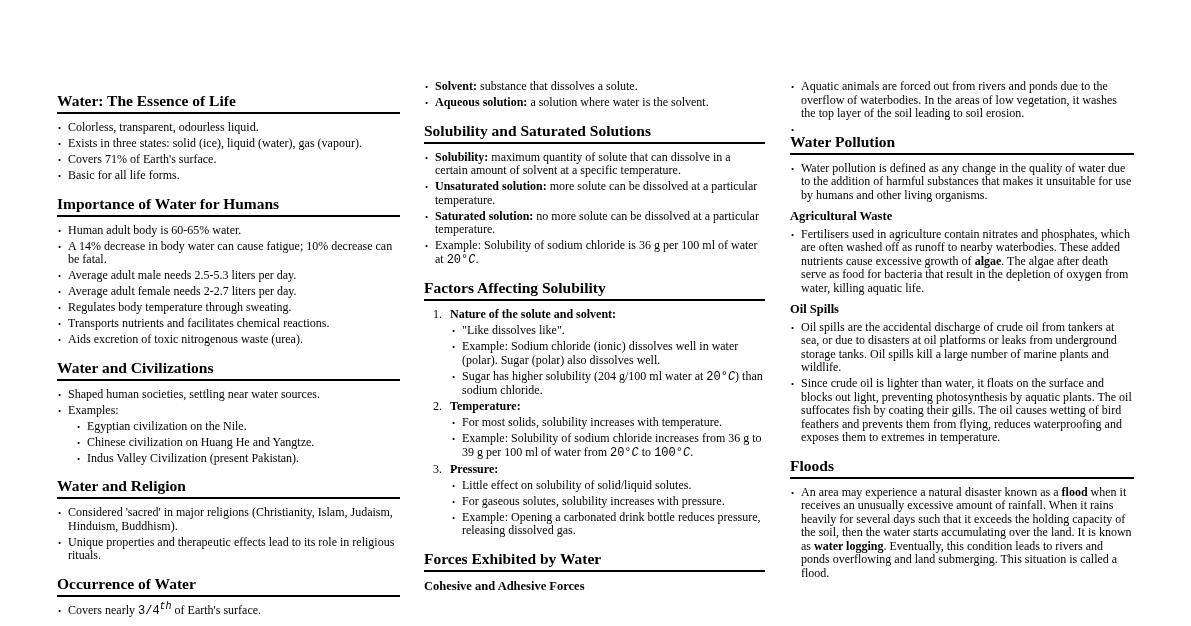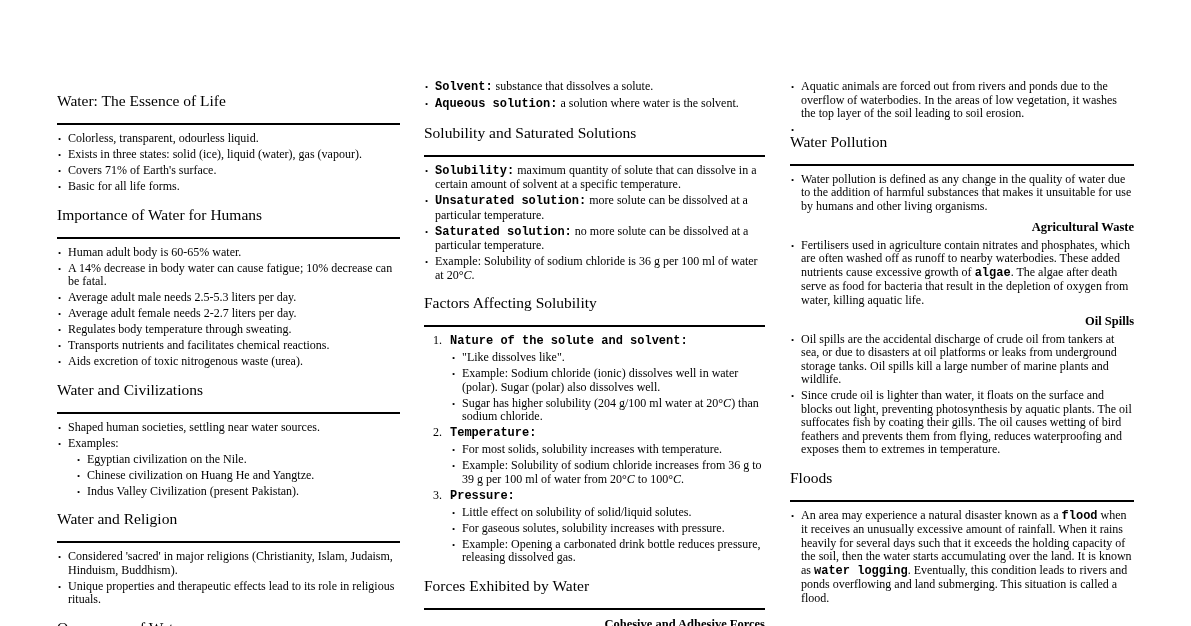--- a/index.html
+++ b/index.html
@@ -7,36 +7,36 @@
     width:1191px;height:626px;overflow:hidden;position:relative;
     background:#ffffff;color:#000000;
     font-family:"Liberation Serif",serif;
   }
   .page{position:absolute;left:0;top:0;width:1191px;height:626px;background:#ffffff;}
   .col{position:absolute;top:80px;height:546px;overflow:hidden;}
   #col1{left:57px;width:343px;}
   #col2{left:424px;width:341px;}
   #col3{left:790px;width:344px;}
   .h2{
-    font-weight:normal;font-size:15.5px;line-height:16px;
-    margin:13px 0 7px 0;padding-bottom:14px;border-bottom:2px solid #000;
+    font-weight:bold;font-size:15.5px;line-height:16px;
+    margin:13px 0 7px 0;padding-bottom:3px;border-bottom:2px solid #000;
   }
   .col > .h2:first-child{margin-top:13px;}
-  .h3{font-weight:bold;font-size:12.5px;line-height:13.5px;margin:8px 0 4px 0;text-align:right;}
+  .h3{font-weight:bold;font-size:12.5px;line-height:13.5px;margin:8px 0 4px 0;}
   .list{font-size:12px;line-height:13.5px;}
   .li{position:relative;margin-bottom:2.5px;}
   .uli{padding-left:11px;}
   .uli > .marker{position:absolute;left:1px;top:1px;font-size:9px;line-height:12px;}
   .ol{margin-left:2px;}
   .oli{padding-left:24px;}
   .oli > .marker{position:absolute;left:7px;top:0;font-size:12px;}
   .lvl1{margin-left:8px;margin-top:2.5px;}
   .ol .lvl1{margin-left:1px;}
-  .b{font-weight:bold;font-family:Liberation Mono, monospace;}
-  .m{font-family:Liberation Serif, serif;margin-top:27px;}
+  .b{font-weight:bold;}
+  .m{font-family:Liberation Mono, monospace;margin-top:27px;}
   .it{font-style:italic;}
   sup.seg{font-size:10px;line-height:0;}
 </style>
 </head>
 <body>
 
 <div class="page">
   <div class="col" id="col1">
       <div class="h2">Water: The Essence of Life</div>
       <div class="list ul lvl0">

